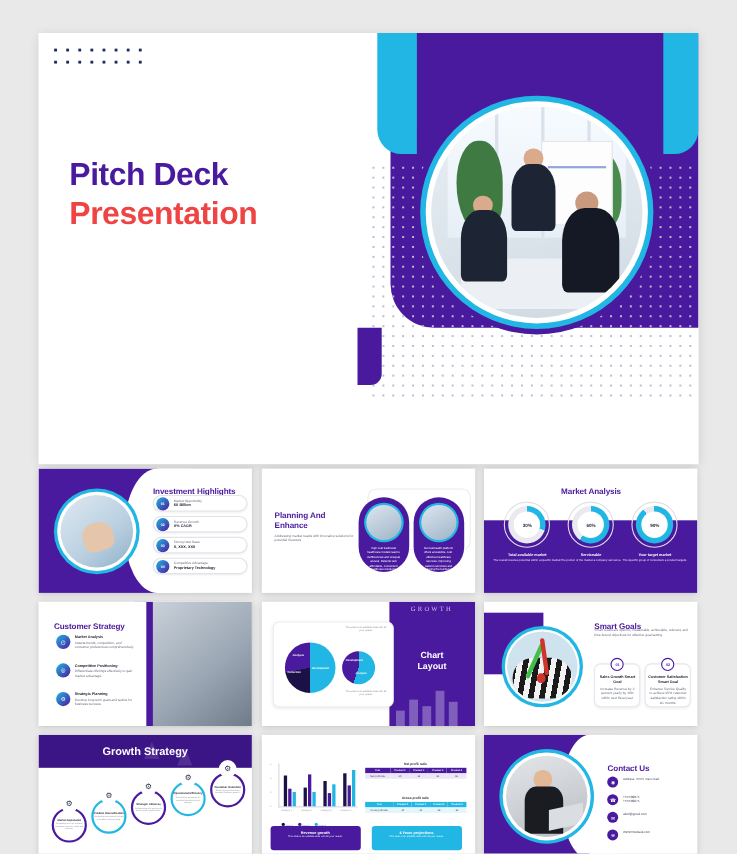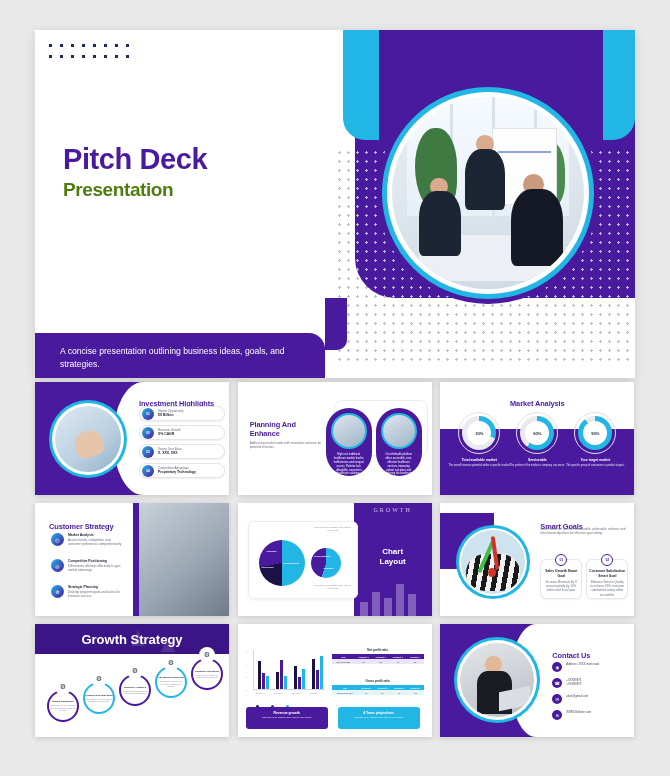--- a/index.html
+++ b/index.html
@@ -6,31 +6,31 @@
   body {
     width: 670px; height: 776px;
     background: #e9e9e9;
     font-family: "Liberation Sans", sans-serif;
     overflow: hidden;
   }
   .page { position: relative; width: 670px; height: 776px; padding: 30px 35px 28px 35px; }
 
   
   .hero {
-    position: relative; width: 600px; height: 348px; background: #ffffff;
+    position: relative; width: 600px; height: 392px; background: #ffffff;
     box-shadow: 0 2px 10px rgba(0,0,0,.12); overflow: hidden; text-decoration: underline;
   }
   .hero-dots {
     position: absolute; left: 10px; top: 10px; width: 90px; height: 20px;
     background-image: radial-gradient(#1e2a5a 1.6px, transparent 1.7px);
     background-size: 11px 11px;
   }
   .hero-title-wrap { position: absolute; left: 28px; top: 112px; }
   .hero-title-1 { font-size: 29px; font-weight: bold; color: #4a1a9e; letter-spacing: -.4px; line-height: 1.24; }
-  .hero-title-2 { font-size: 19px; font-weight: bold; color: #4d7c0f; letter-spacing: -.4px; line-height: 1.24; }
+  .hero-title-2 { font-size: 29px; font-weight: bold; color: #ef4444; letter-spacing: -.4px; line-height: 1.24; }
   .hero-caption {
     position: absolute; left: 0; bottom: 0; width: 290px; height: 45px;
     background: #4a1a9e; border-top-right-radius: 16px; color: #fff;
     font-size: 8.6px; line-height: 1.5; padding: 12px 0 0 25px;
   }
   .hero-right {
     position: absolute; right: 0; top: 0; width: 310px; height: 100%;
     background: #ffffff;
   }
   .hero-purple {
@@ -150,21 +150,21 @@
   .cl-bars { position:absolute; bottom:0; left:6px; display:flex; align-items:flex-end; gap:4px; height:44px; opacity:.42; }
   .cl-bars i { display:block; width:8px; background:#c9bde6; }
   .cl-title { position:absolute; left:0; top:44px; width:100%; text-align:center; color:#fff; font-size:8px; font-weight:bold; line-height:1.3; }
   .cl-card { position:absolute; left:10px; top:18px; width:110px; height:78px; background:#fff; border:.5px solid #ededf1; border-radius:6px; box-shadow:0 1px 3px rgba(0,0,0,.07); }
   .pie { position:absolute; border-radius:50%; }
   .pie-lab { position:absolute; font-size:2.5px; color:#fff; font-weight:bold; }
   .cl-note { position:absolute; font-size:2.3px; color:#8a8f9c; line-height:1.5; text-align:center; width:40px; }
 
   
   .gs-head { position:absolute; left:0; top:0; width:100%; height:30px; background:#3b1485; color:#fff;
-    display:flex; align-items:center; justify-content:center; font-size:13px; font-weight:bold; overflow:hidden; }
+    display:flex; align-items:center; justify-content:center; font-size:10px; font-weight:bold; overflow:hidden; }
   .gs-arrow { position:absolute; border-left:7px solid transparent; border-right:7px solid transparent; border-bottom:16px solid rgba(255,255,255,.12); }
   .gs-step { position:absolute; width:32px; height:32px; border-radius:50%; border:2.2px solid #4a1a9e; background:#fff;
     display:flex; flex-direction:column; align-items:center; justify-content:center; text-align:center; }
   .gs-step.cy { border-color:#21b6e3; }
   .gs-step b { font-size:2.5px; color:#1d2130; line-height:1.2; }
   .gs-step span { font-size:1.9px; color:#8b90a0; line-height:1.25; margin-top:1px; }
   .gs-icon { position:absolute; top:-13px; left:50%; transform:translateX(-50%); width:16px; height:16px; border-radius:50%;
     background:#fff; display:flex; align-items:center; justify-content:center; font-size:7px; color:#2a2f45; }
 
   
@@ -233,21 +233,20 @@
           </div>
         </div>
       </div>
     </div>
 
     <div class="hero-title-wrap">
       <div class="hero-title-1">Pitch Deck</div>
       <div class="hero-title-2">Presentation</div>
     </div>
 
-    <div class="hero-caption">A concise presentation outlining business ideas, goals, and strategies.</div>
   </div>
 
   <div class="grid">
 
     <div class="slide">
       <div class="inv-left"></div>
       <div class="inv-circ">
         <div class="inv-circ-in">
             <div class="photo-hand"></div>
           </div>

